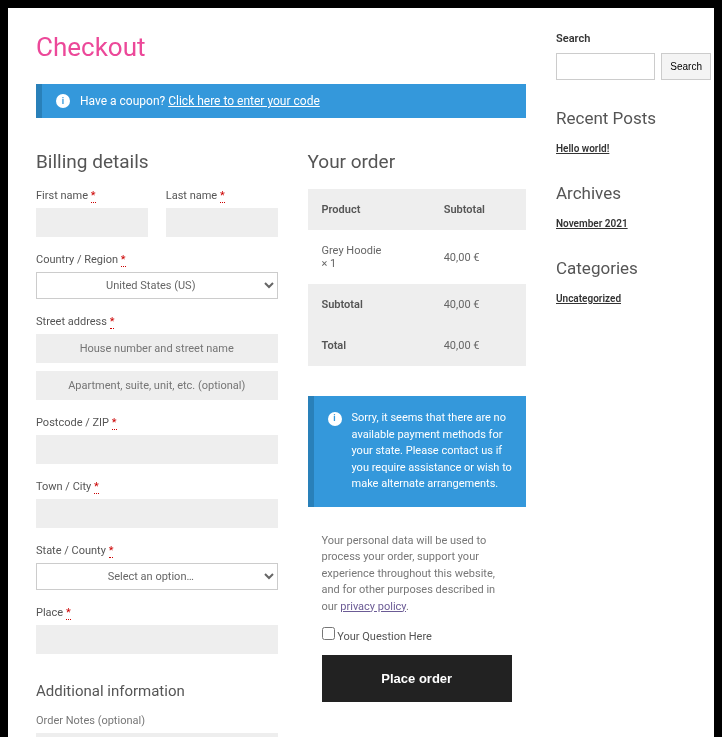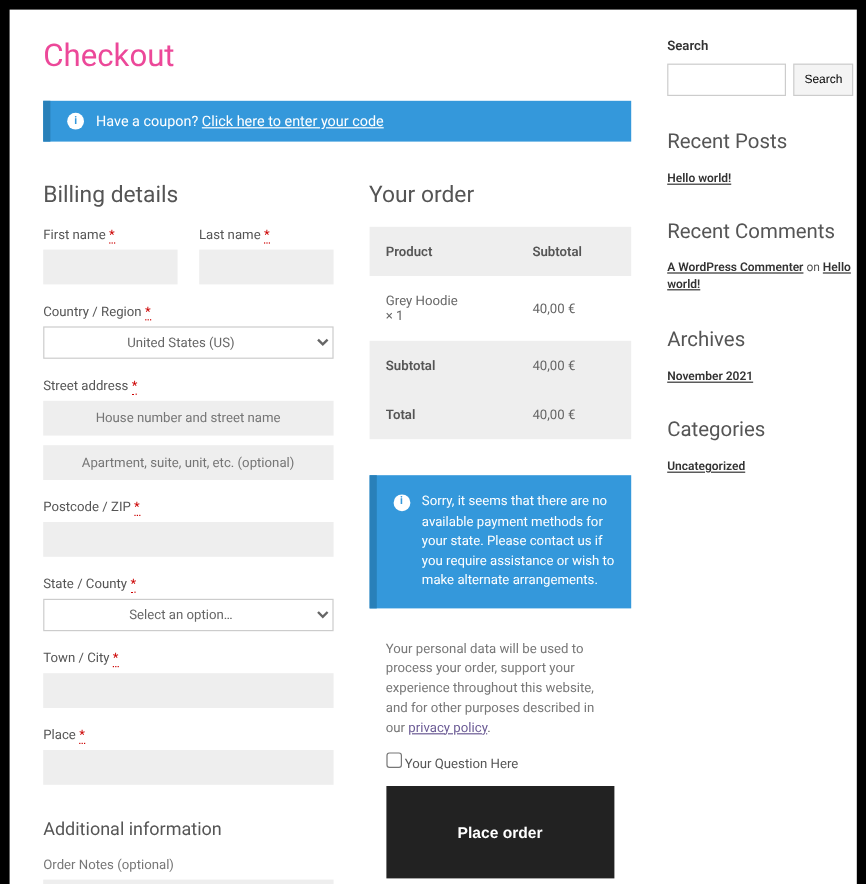--- a/index.html
+++ b/index.html
@@ -28,21 +28,21 @@
     .order-table { width: 100%; border-collapse: collapse; font-size: 11px; }
     .order-table th { text-align: left; background: #eee; padding: 14px 14px; font-weight: 600; color: #555; }
     .order-table td { padding: 14px 14px; color: #666; }
     .order-table .sect { background: #eee; }
     .order-table .sect td:first-child { font-weight: 600; color: #555; }
     .payment-box { background: #3498db; border-left: 6px solid #2980b9; color: #fff; padding: 14px; display: flex; font-size: 11px; line-height: 1.5; margin-top: 30px; }
     .payment-box .info-icon { margin-top: 2px; }
     .privacy { font-size: 11px; color: #777; line-height: 1.5; margin-top: 18px; padding: 8px 14px 0; }
     .privacy a { color: #6b5b95; text-decoration: underline; }
     .check-row { font-size: 11px; color: #555; margin: 12px 14px; }
-    .place-order { display: block; margin: 10px 14px 0; background: #222; color: #fff; border: none; padding: 31px 0; font-size: 13px; font-weight: 600; cursor: pointer; width: calc(100% - 28px); text-align: center; }
+    .place-order { display: block; margin: 10px 14px 0; background: #222; color: #fff; border: none; padding: 16px 0; font-size: 13px; font-weight: 600; cursor: pointer; width: calc(100% - 28px); text-align: center; }
     .side-section { margin-bottom: 28px; }
     .side-section .label { font-weight: 600; color: #333; margin-bottom: 8px; font-size: 11px; }
     .side-section h3 { font-size: 17px; }
     .search-row { display: flex; gap: 6px; }
     .search-row input { flex: 1; border: 1px solid #ccc; background: #fff; padding: 6px; }
     .search-row button { border: 1px solid #ccc; background: #f4f4f4; padding: 6px 8px; font-size: 10px; cursor: pointer; }
     .side-link { color: #333; text-decoration: underline; font-weight: 600; font-size: 10px; }
     .side-text { font-size: 10px; color: #555; line-height: 1.4; }
     .side-text a { color: #333; text-decoration: underline; font-weight: 600; }
   </style>
@@ -84,27 +84,27 @@
           <input type="text" placeholder="House number and street name" style="">
           <input type="text" class="addr2" placeholder="Apartment, suite, unit, etc. (optional)" style="">
         </div>
 
         <div class="field">
           <label><span>Postcode / ZIP</span> <span class="req">*</span></label>
           <input type="text" style="">
         </div>
 
         <div class="field">
-          <label><span>State / County</span> <span class="req">*</span></label>
-          <select><option>Select an option…</option></select>
+          <label><span>Town / City</span> <span class="req">*</span></label>
+          <input type="text" style="">
         </div>
 
         <div class="field">
-          <label><span>Town / City</span> <span class="req">*</span></label>
-          <input type="text" style="">
+          <label><span>State / County</span> <span class="req">*</span></label>
+          <select><option>Select an option…</option></select>
         </div>
 
         <div class="field">
           <label><span>Place</span> <span class="req">*</span></label>
           <input type="text" style="">
         </div>
 
         <h3 style="margin-top:28px">Additional information</h3>
         <div class="field">
           <label class="optional-label">Order Notes (optional)</label>
@@ -161,26 +161,20 @@
         <input type="text" style="">
         <button>Search</button>
       </div>
     </div>
 
     <div class="side-section">
       <h3>Recent Posts</h3>
       <a href="#" class="side-link">Hello world!</a>
     </div>
 
-    <div class="side-section">
-      <h3>Recent Comments</h3>
-      <div class="side-text">
-        <a href="#">A WordPress Commenter</a><span> on </span><a href="#">Hello world!</a>
-      </div>
-    </div>
 
     <div class="side-section">
       <h3>Archives</h3>
       <a href="#" class="side-link">November 2021</a>
     </div>
 
     <div class="side-section">
       <h3>Categories</h3>
       <a href="#" class="side-link">Uncategorized</a>
     </div>

